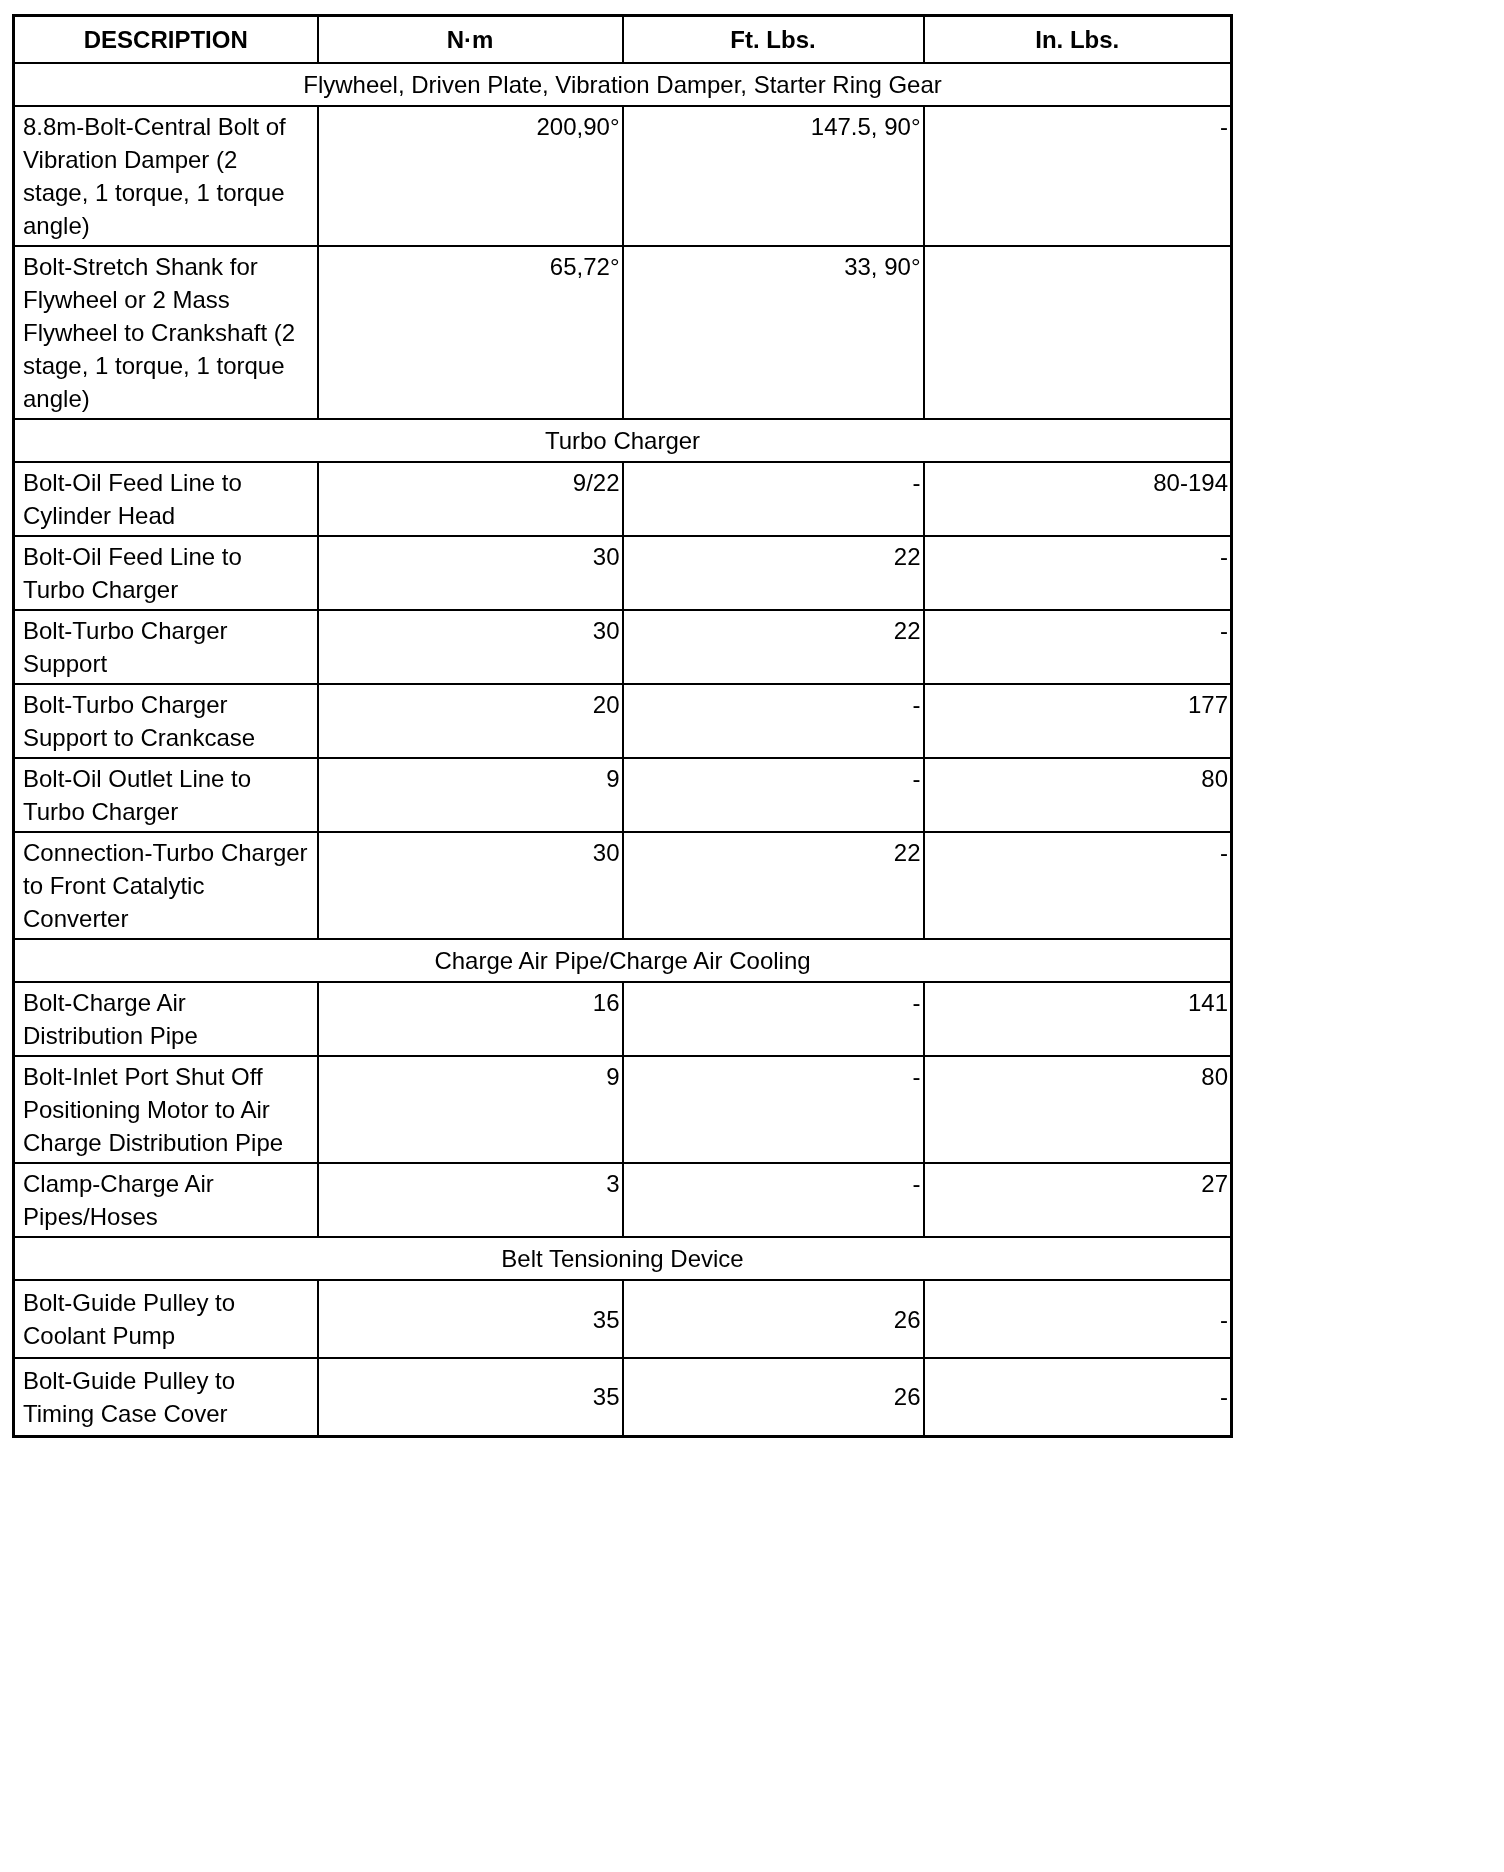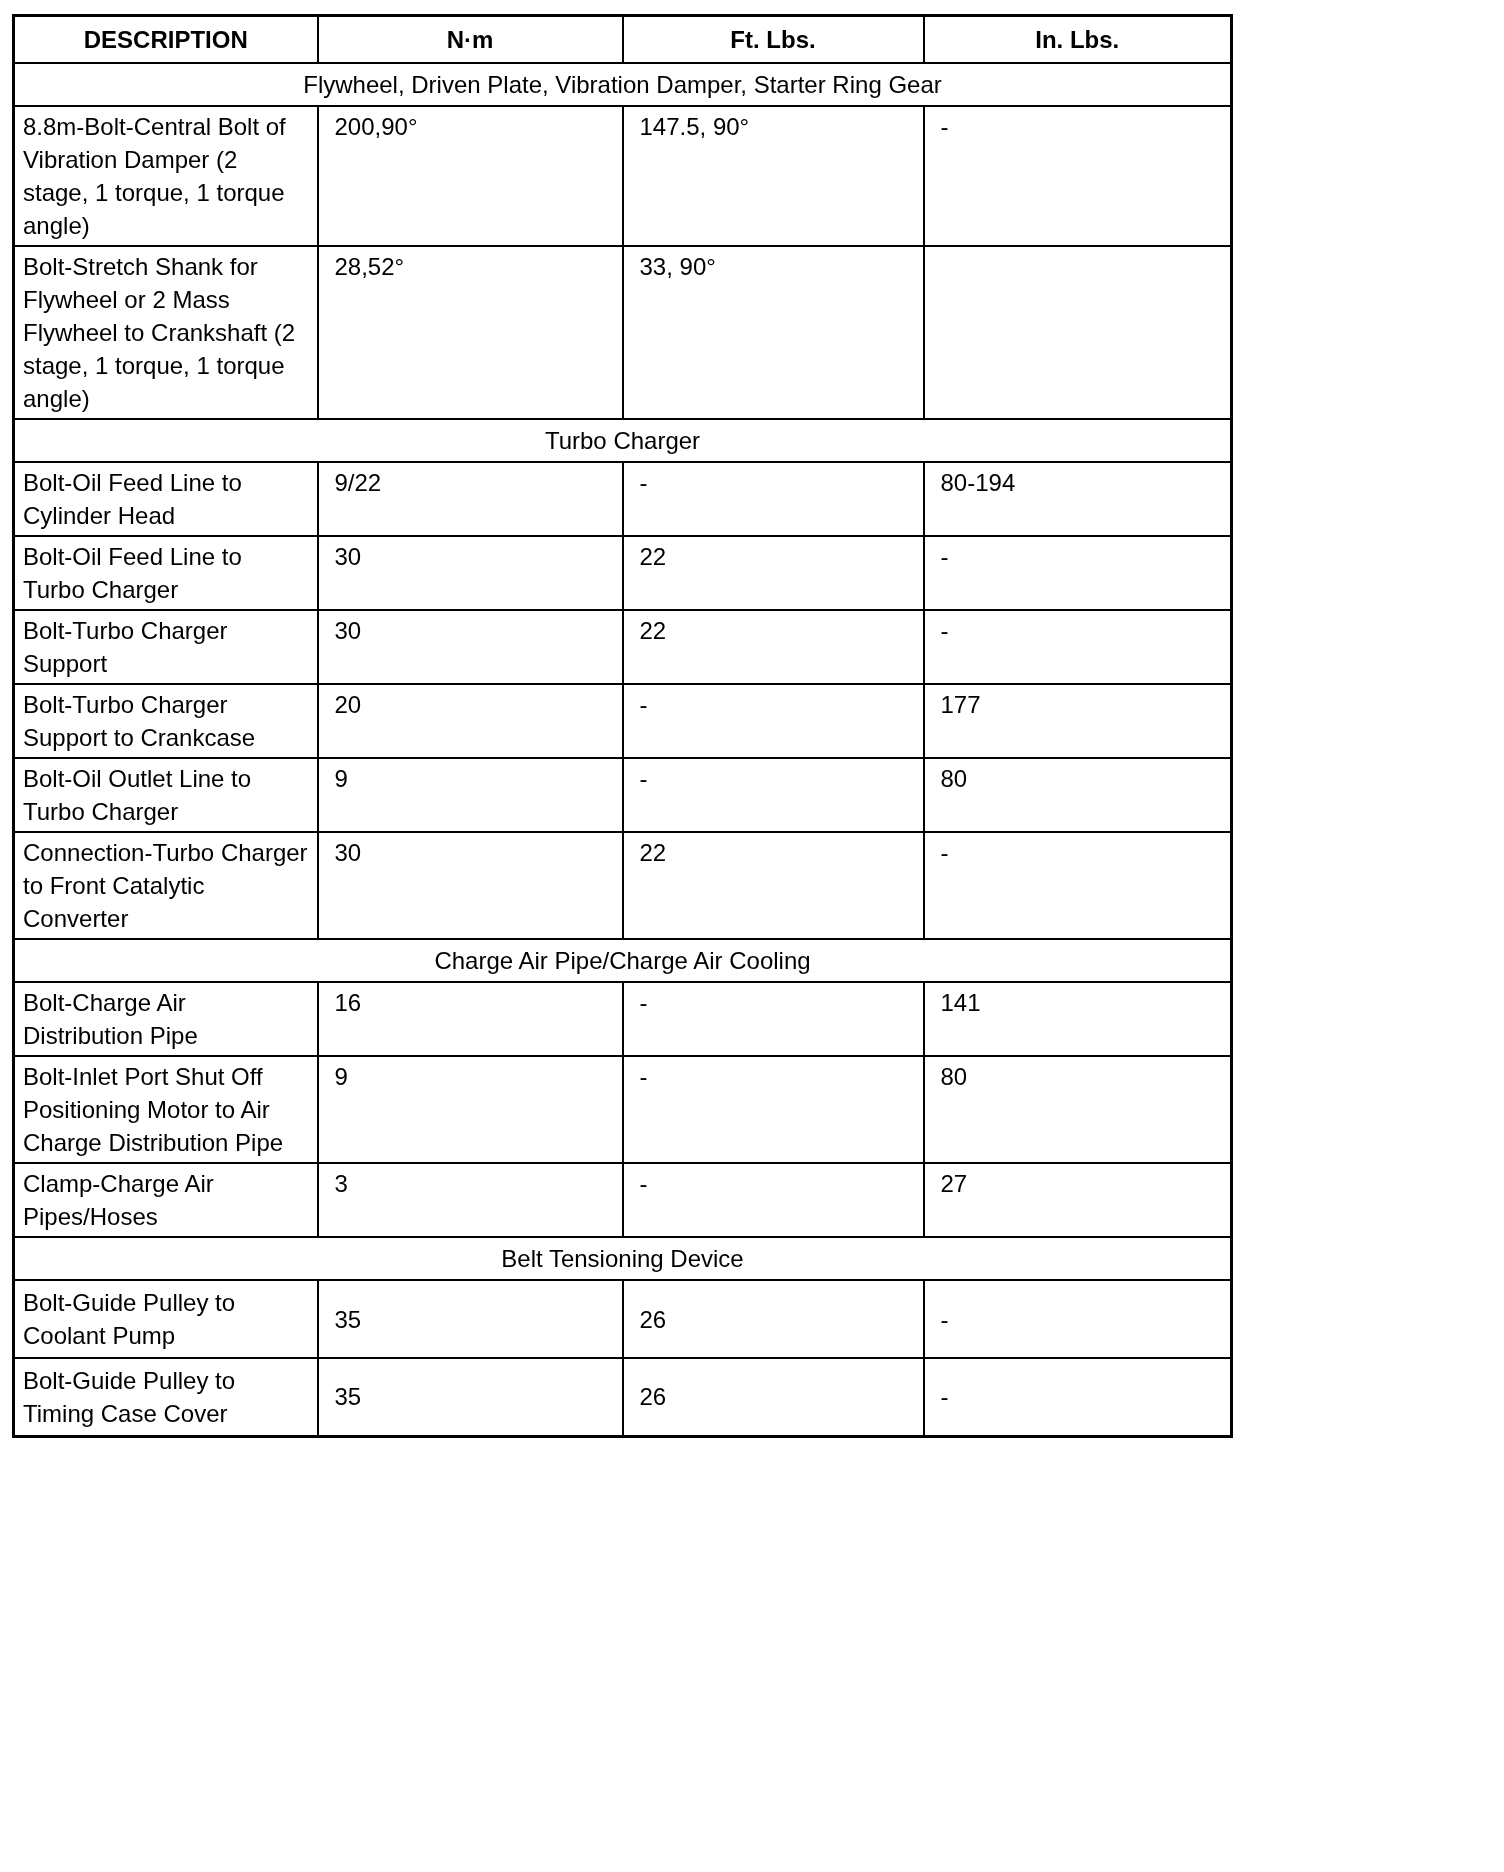--- a/index.html
+++ b/index.html
@@ -41,23 +41,23 @@
     text-align: center;
     padding: 4px 8px;
     font-weight: normal;
   }
   td.desc-cell {
     text-align: left;
     vertical-align: top;
     padding: 3px 8px;
   }
   td.val-cell {
-    text-align: left;
+    text-align: right;
     vertical-align: top;
-    padding: 3px 16px;
+    padding: 3px 2px;
     border-radius: 21px;
   }
   tr.tall-row td.desc-cell,
   tr.tall-row td.val-cell {
     vertical-align: middle;
     height: 78px;
   }
 </style>
 </head>
 <body>
@@ -83,21 +83,21 @@
           <td class="section-cell" colspan="4">Flywheel, Driven Plate, Vibration Damper, Starter Ring Gear</td>
         </tr>
         <tr>
           <td class="desc-cell">8.8m-Bolt-Central Bolt of Vibration Damper (2 stage, 1 torque, 1 torque angle)</td>
           <td class="val-cell">200,90°</td>
           <td class="val-cell">147.5, 90°</td>
           <td class="val-cell">-</td>
         </tr>
         <tr>
           <td class="desc-cell">Bolt-Stretch Shank for Flywheel or 2 Mass Flywheel to Crankshaft (2 stage, 1 torque, 1 torque angle)</td>
-          <td class="val-cell">28,52°</td>
+          <td class="val-cell">65,72°</td>
           <td class="val-cell">33, 90°</td>
           <td class="val-cell"></td>
         </tr>
         <tr>
           <td class="section-cell" colspan="4">Turbo Charger</td>
         </tr>
         <tr>
           <td class="desc-cell">Bolt-Oil Feed Line to Cylinder Head</td>
           <td class="val-cell">9/22</td>
           <td class="val-cell">-</td>

